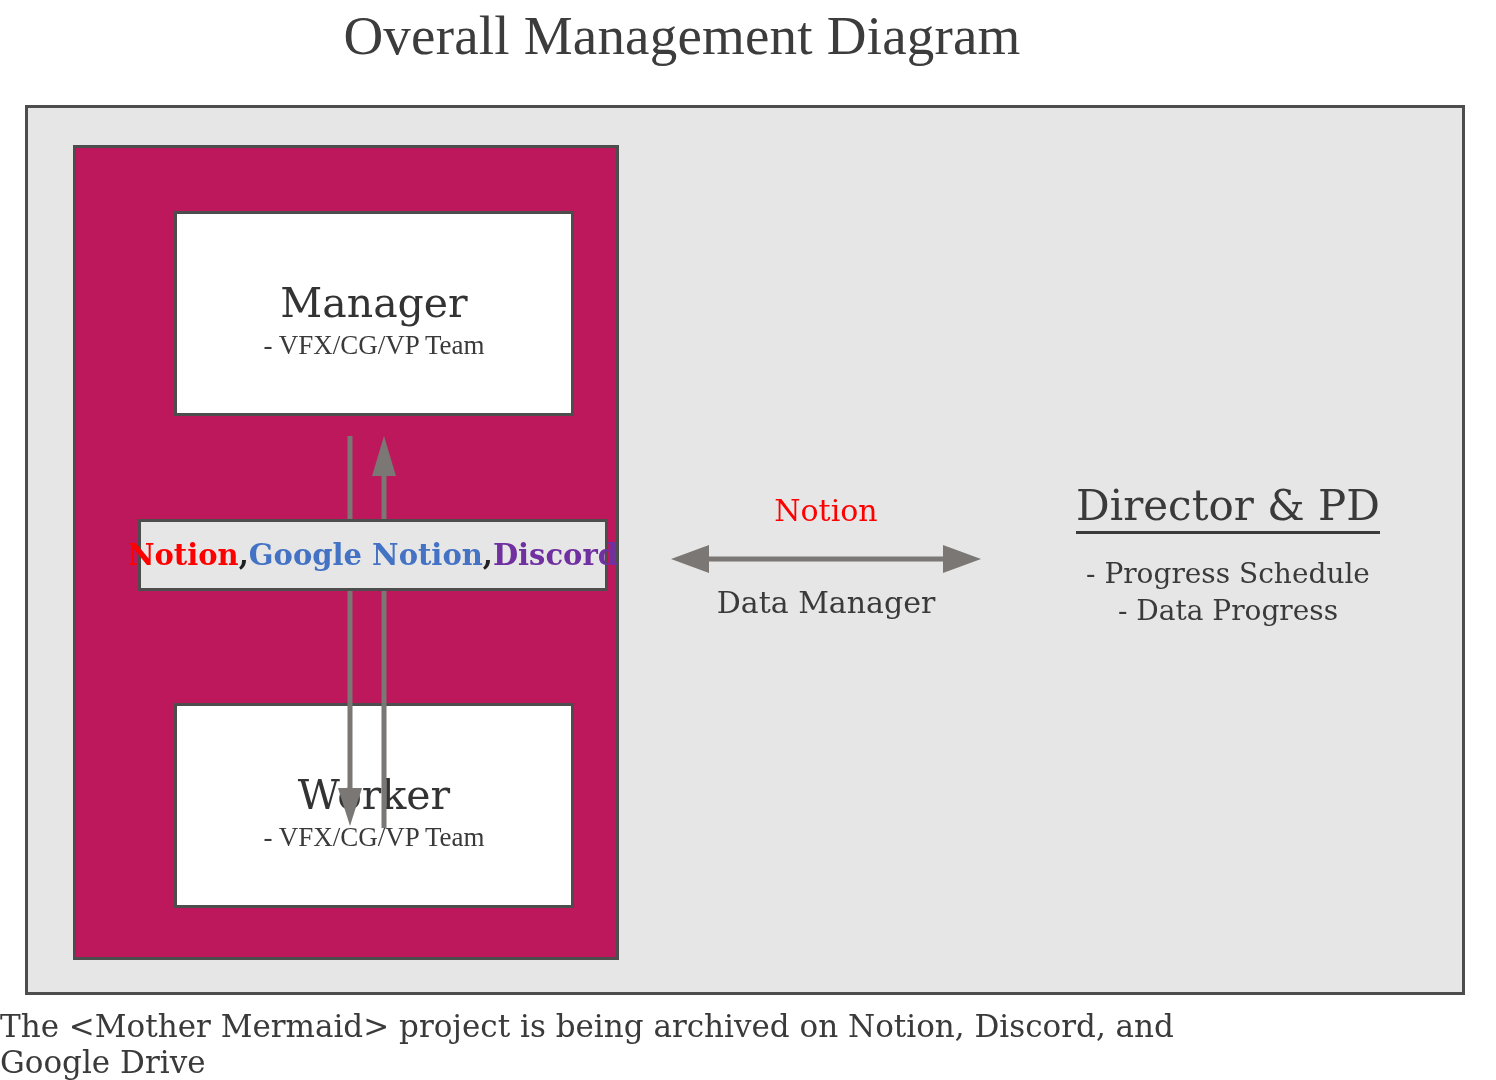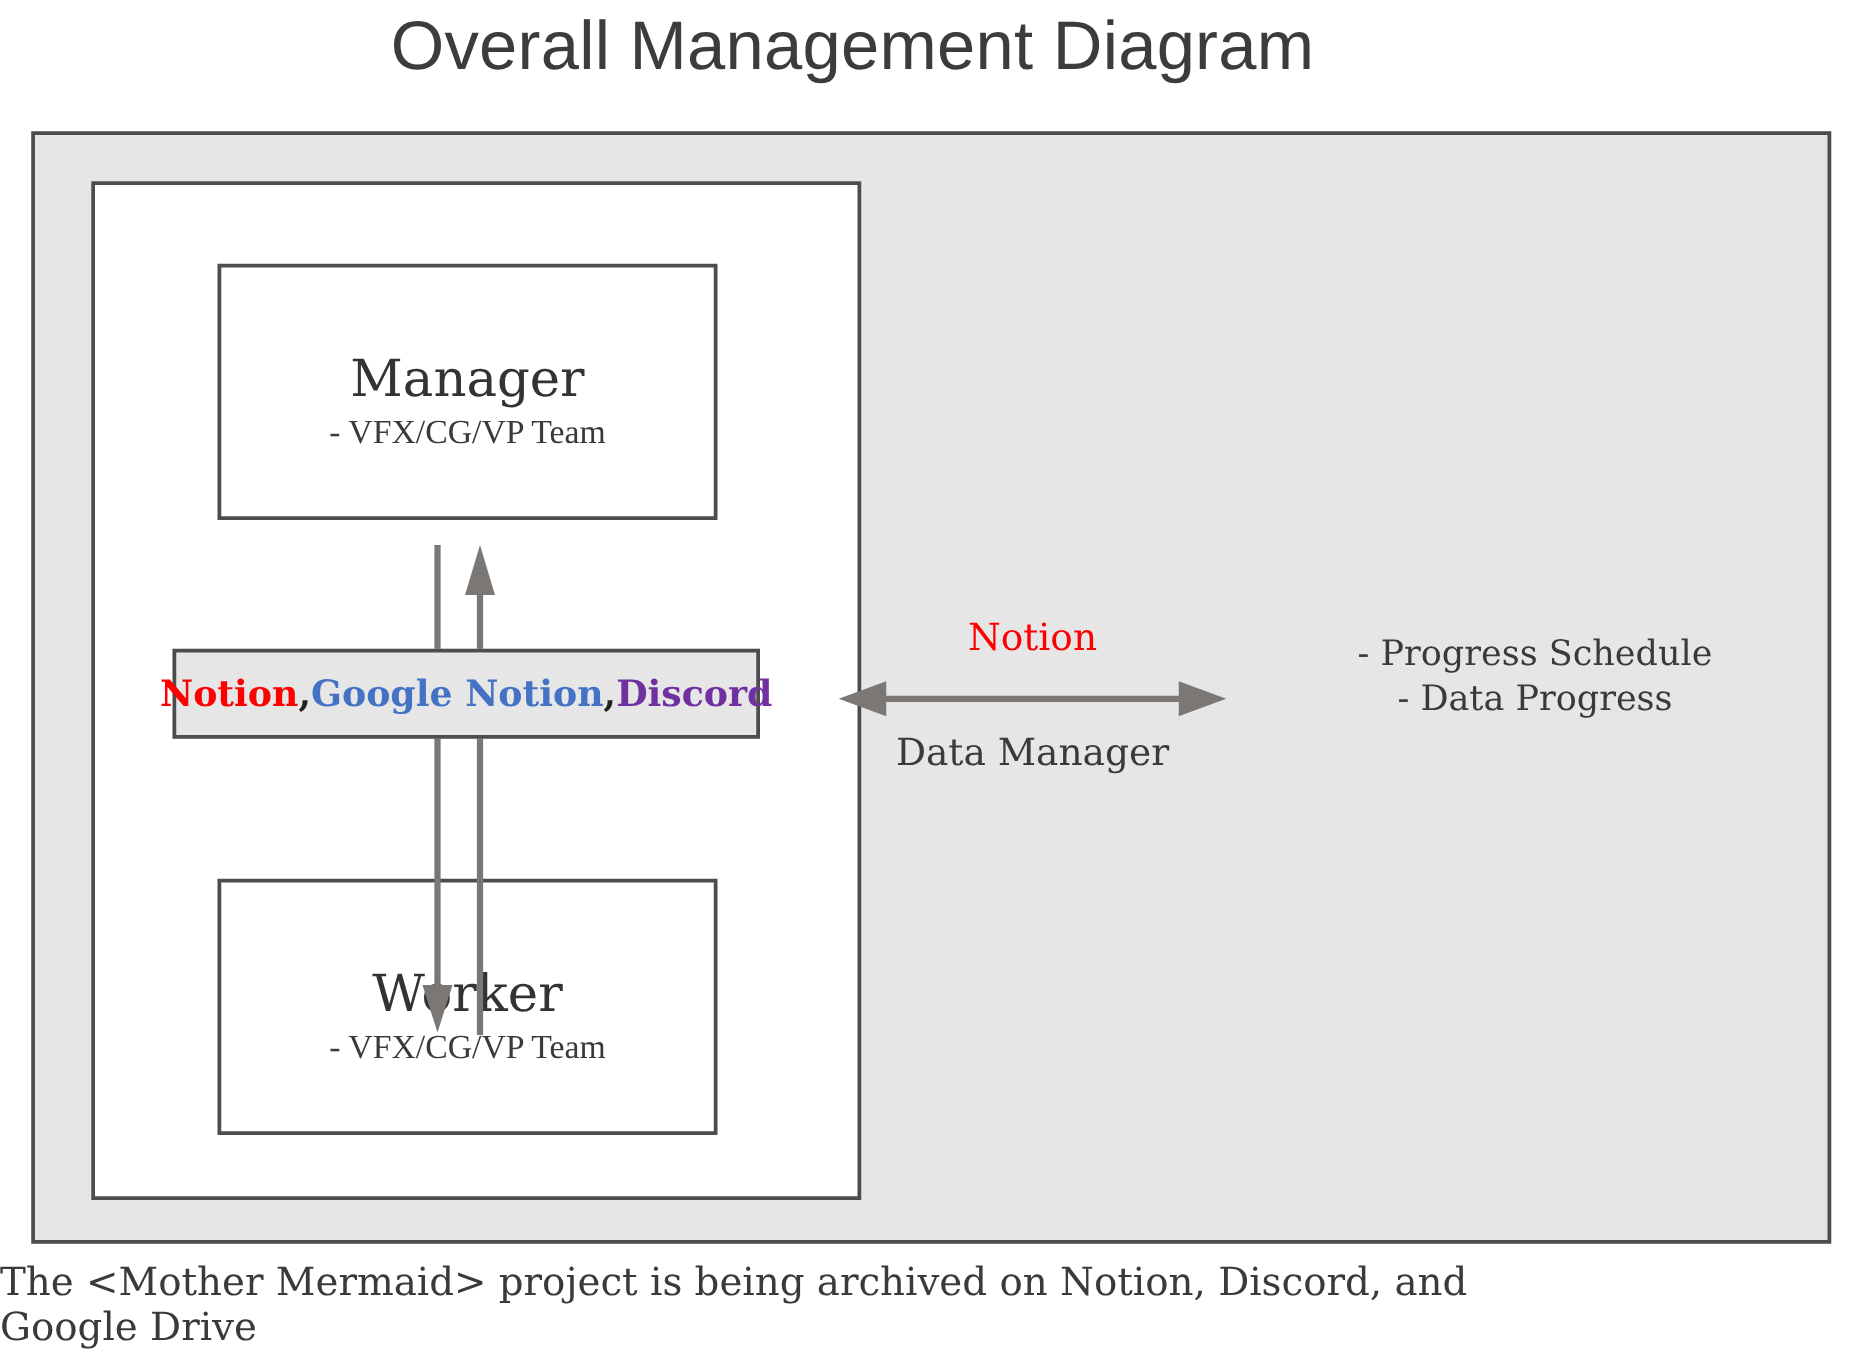--- a/index.html
+++ b/index.html
@@ -21,43 +21,43 @@
   #page-title {
     position: absolute;
     left: 0;
     top: 4px;
     width: 1364px;
     text-align: center;
     font-size: 55px;
     font-weight: 400;
     letter-spacing: 0.2px;
     color: #3c3c3c;
-    font-family: Liberation Sans, sans-serif;
+    font-family: Liberation Serif, serif;
   }
 
   
   #diagram-frame {
     position: absolute;
     left: 25px;
     top: 105px;
     width: 1440px;
     height: 890px;
     background: #e6e6e6;
     border: 3px solid #4d4d4d;
     box-sizing: border-box;
   }
 
   
   #team-panel {
     position: absolute;
     left: 45px;
     top: 37px;
-    width: 616px;
+    width: 546px;
     height: 815px;
-    background: #ffffff;
+    background: #be185d;
     border: 3px solid #4d4d4d;
     box-sizing: border-box;
   }
 
   
   .role-box {
     position: absolute;
     background: #ffffff;
     border: 3px solid #4d4d4d;
     box-sizing: border-box;
@@ -242,20 +242,21 @@
     <line x1="28" y1="17" x2="282" y2="17" stroke="#7a7775" stroke-width="5"></line>
     <polygon points="0,17 38,3 38,31" fill="#7a7775"></polygon>
     <polygon points="310,17 272,3 272,31" fill="#7a7775"></polygon>
   </svg>
 
   <div id="center-caption">
     <div>Data Manager</div>
   </div>
 
   <div id="director-block">
+    <div id="director-title">Director &amp; PD</div>
     <div id="director-items">
       <div class="director-item">- Progress Schedule</div>
       <div class="director-item">- Data Progress</div>
     </div>
   </div>
 
 </div>
 
 <div id="footer-caption">The &lt;Mother Mermaid&gt; project is being archived on Notion, Discord, and Google Drive</div>
 

